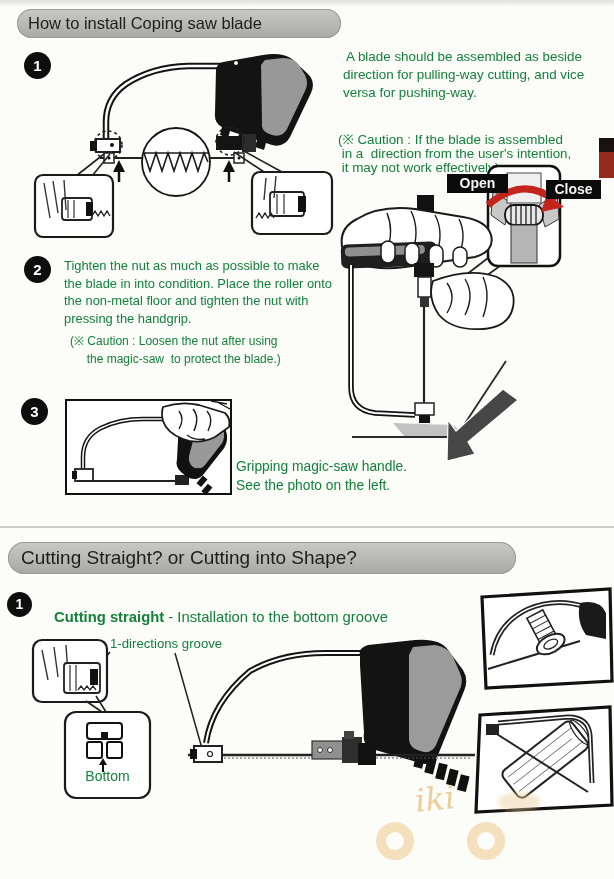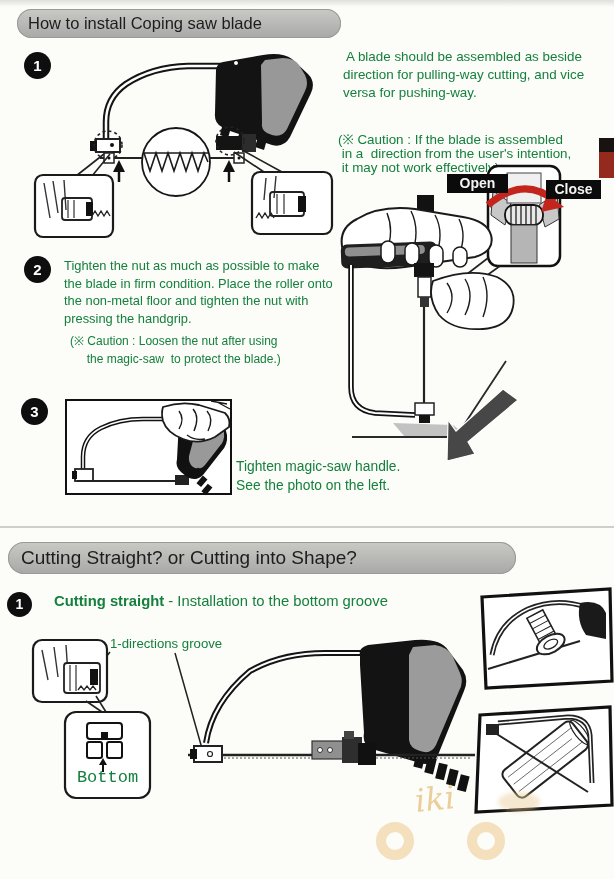--- a/index.html
+++ b/index.html
@@ -140,21 +140,21 @@
 
   <div class="blabel" style="left:447px;top:174px;width:61px;height:19px;line-height:19px;font-size:14px;">Open</div>
   <div class="blabel" style="left:546px;top:180px;width:55px;height:19px;line-height:19px;font-size:14px;">Close</div>
 
   <div class="abs" style="left:599px;top:138px;width:15px;height:14px;background:#181210;"></div>
   <div class="abs" style="left:599px;top:152px;width:15px;height:26px;background:#94291d;"></div>
 
   <div class="stepnum" style="left:24px;top:256px;width:27px;height:27px;line-height:27px;font-size:15px;">2</div>
 
   <div class="txt" style="left:64px;top:257px;font-size:12.9px;line-height:17.6px;">Tighten the nut as much as possible to make
-the blade in firm condition. Place the roller onto
+the blade in into condition. Place the roller onto
 the non-metal floor and tighten the nut with
 pressing the handgrip.</div>
 
   <div class="txt" style="left:70px;top:333px;font-size:12px;line-height:17.6px;">(※ Caution : Loosen the nut after using
      the magic-saw  to protect the blade.)</div>
 
   <div class="stepnum" style="left:21px;top:398px;width:27px;height:27px;line-height:27px;font-size:15px;">3</div>
 
   <div class="abs" style="left:65px;top:399px;width:163px;height:92px;background:#fff;border:2.5px solid #111;">
     <svg style="left:0;top:0;" width="163" height="92" viewBox="0 0 163 92">
@@ -170,33 +170,33 @@
         <rect x="126" y="72" width="6" height="10" fill="#111"></rect>
         <rect x="135" y="75" width="6" height="10" fill="#111"></rect>
         <rect x="144" y="78" width="6" height="10" fill="#111"></rect>
       </g>
       <path d="M96,6 Q114,0 132,4 L158,12 Q164,18 162,26 L148,36 Q132,44 116,38 Q100,32 96,20 Q94,12 96,6 Z" fill="#fff" stroke="#1a1a1a" stroke-width="1.8"></path>
       <path d="M112,10 Q118,18 112,28 M126,8 Q133,16 127,30 M140,10 Q147,18 141,30 M120,34 Q128,40 138,38" fill="none" stroke="#1a1a1a" stroke-width="1.4"></path>
       <path d="M150,1 L163,8 M144,0 L160,3" stroke="#1a1a1a" stroke-width="1.4"></path>
     </svg>
   </div>
 
-  <div class="txt" style="left:236px;top:458px;font-size:13.8px;line-height:18.5px;">Tighten magic-saw handle.
+  <div class="txt" style="left:236px;top:458px;font-size:13.8px;line-height:18.5px;">Gripping magic-saw handle.
 See the photo on the left.</div>
 
   <div class="abs" style="left:0;top:526px;width:614px;height:2px;background:#cfcfcd;"></div>
 
   <div class="pill" style="left:8px;top:542px;width:495px;height:32px;line-height:32px;
        padding-left:13px;font-size:19px;border-radius:16px;">
     <span>Cutting Straight? or Cutting into Shape?</span>
   </div>
 
   <div class="stepnum" style="left:7px;top:592px;width:25px;height:25px;line-height:25px;font-size:14px;">1</div>
 
-  <div class="txt" style="left:54px;top:593px;font-size:14.8px;"><span style="font-weight:bold;">Cutting straight</span><span> - Installation to the bottom groove</span></div>
+  <div class="txt" style="left:54px;top:609px;font-size:14.8px;"><span style="font-weight:bold;">Cutting straight</span><span> - Installation to the bottom groove</span></div>
 
   <svg style="left:20px;top:585px;" width="594" height="294" viewBox="0 0 594 294">
     <defs>
       <clipPath id="b1">
           <polygon points="462,12 590,4 592,96 466,103"></polygon>
         </clipPath>
       <clipPath id="b2">
           <polygon points="460,130 590,122 592,220 456,227"></polygon>
         </clipPath>
     </defs>
@@ -266,19 +266,19 @@
       </g>
       <path d="M478,138 L548,132 Q568,132 570,150 L572,198" fill="none" stroke="#222" stroke-width="5"></path>
       <path d="M478,138 L548,132 Q568,132 570,150 L572,198" fill="none" stroke="#fdfdfd" stroke-width="1.6"></path>
       <path d="M472,146 L568,207" stroke="#222" stroke-width="2"></path>
       <rect x="466" y="139" width="13" height="11" fill="#222"></rect>
     </g>
   </svg>
 
   <div class="txt" style="left:110px;top:636px;font-size:13.2px;">1-directions groove</div>
 
-  <div class="txt" style="left:70px;top:768px;width:75px;text-align:center;font-size:17px;font-family:Liberation Mono, monospace;">Bottom</div>
+  <div class="txt" style="left:70px;top:768px;width:75px;text-align:center;font-size:14px;">Bottom</div>
 
   <div class="wm-script" style="left:415px;top:780px;font-size:32px;">iki</div>
   <div class="wm-blob" style="left:498px;top:792px;width:42px;height:20px;"></div>
   <div class="ring" style="left:376px;top:822px;"></div>
   <div class="ring" style="left:467px;top:822px;"></div>
 </div>
 
 </body></html>

